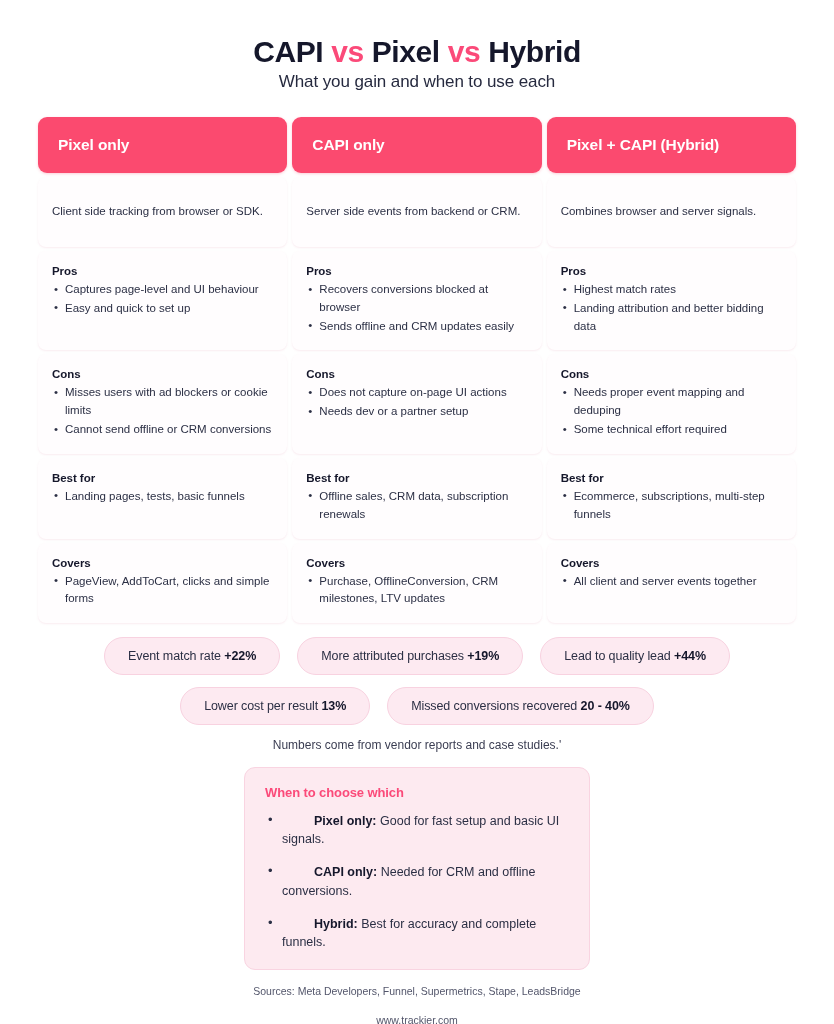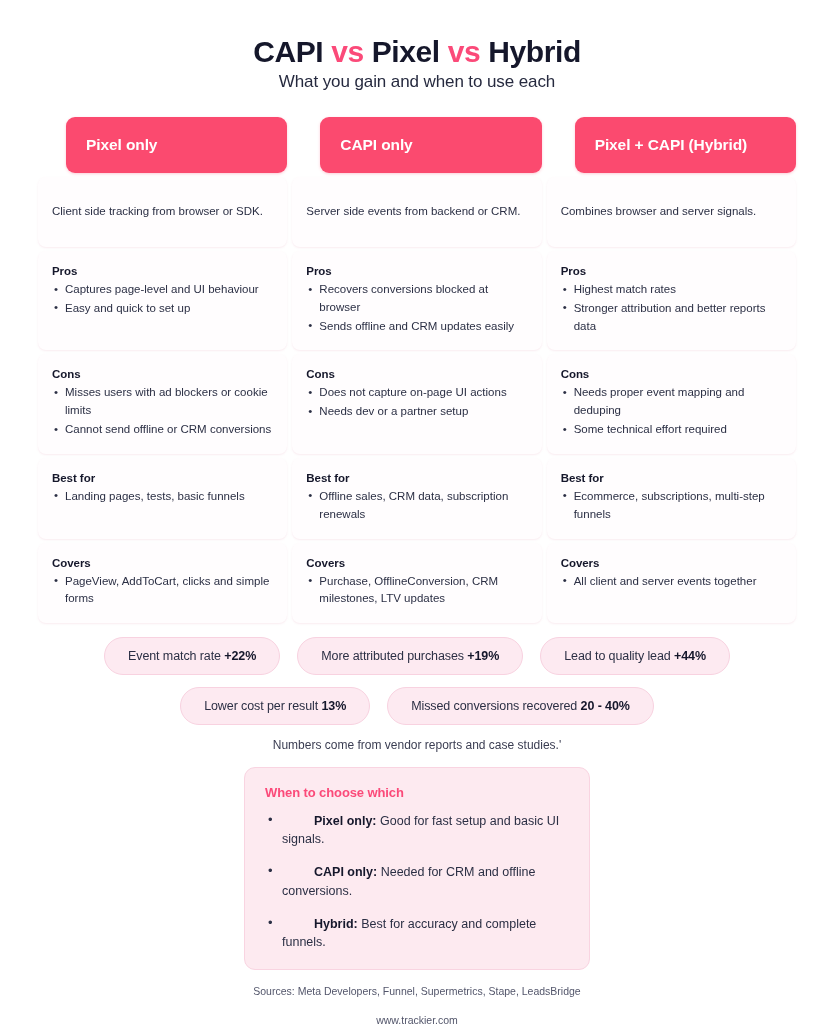--- a/index.html
+++ b/index.html
@@ -51,21 +51,20 @@
   }
 
   .head-cell {
     background: #fb4a6f;
     border-radius: 9px;
     height: 56px;
     display: flex;
     align-items: center;
     padding: 0 20px;
     box-shadow: 0 1px 3px rgba(251,74,111,0.28);
-    margin-left: 28px;
   }
   .head-cell span {
     color: #ffffff;
     font-size: 15.5px;
     font-weight: 700;
     letter-spacing: -0.1px;
   }
 
   .cell {
     background: #fffdfe;
@@ -237,21 +236,21 @@
       <div class="cell-label">Pros</div>
       <ul>
         <li>Recovers conversions blocked at browser</li>
         <li>Sends offline and CRM updates easily</li>
       </ul>
     </div>
     <div class="cell row-pros-cell">
       <div class="cell-label">Pros</div>
       <ul>
         <li>Highest match rates</li>
-        <li>Stronger attribution and better reports data</li>
+        <li>Landing attribution and better bidding data</li>
       </ul>
     </div>
 
     <div class="cell row-cons-cell">
       <div class="cell-label">Cons</div>
       <ul>
         <li>Misses users with ad blockers or cookie limits</li>
         <li>Cannot send offline or CRM conversions</li>
       </ul>
     </div>

